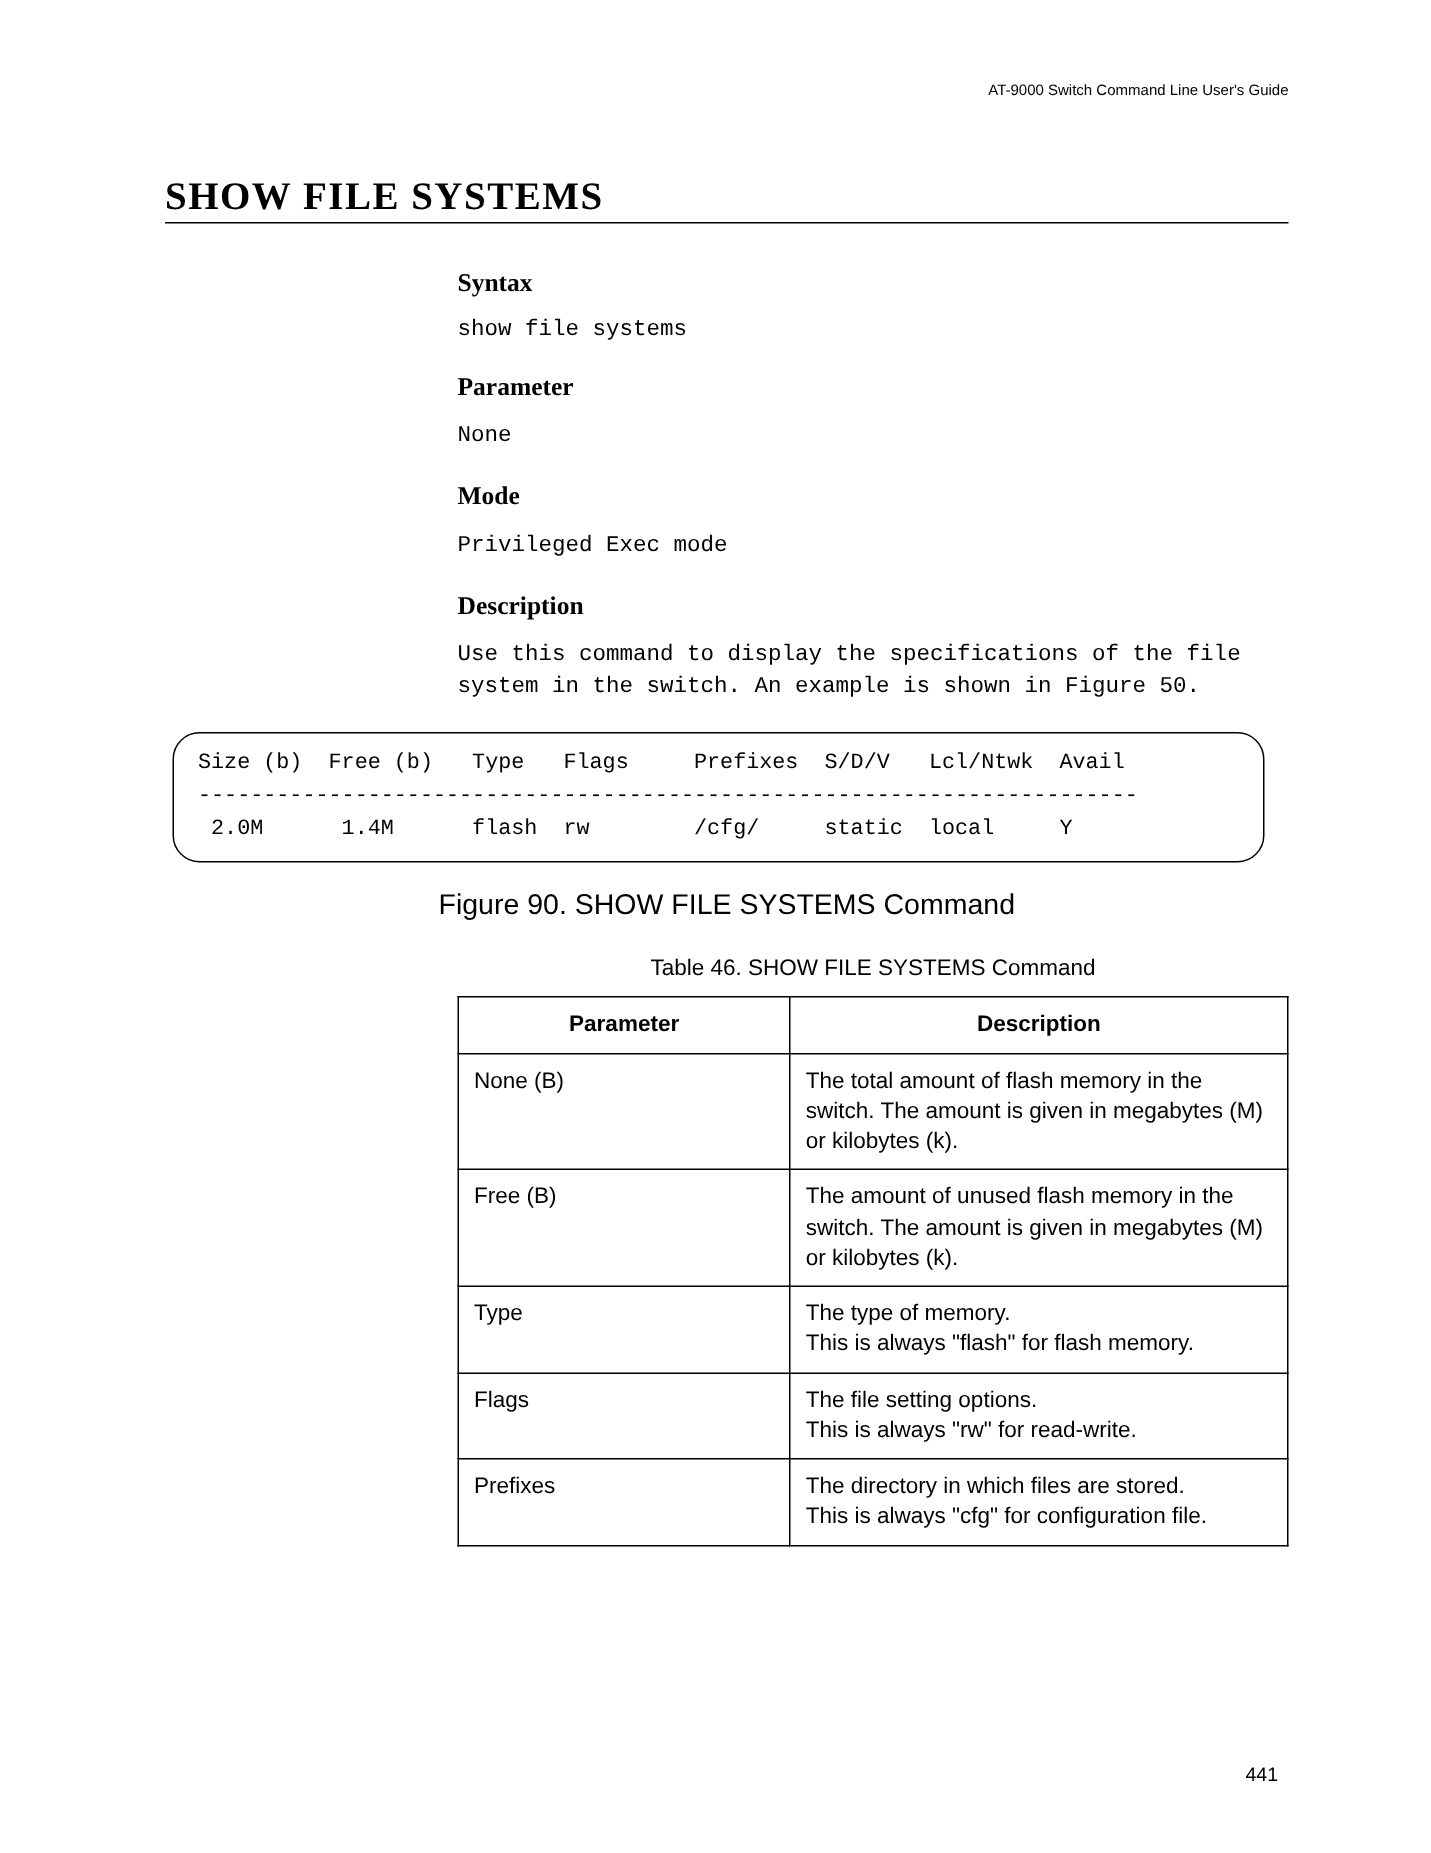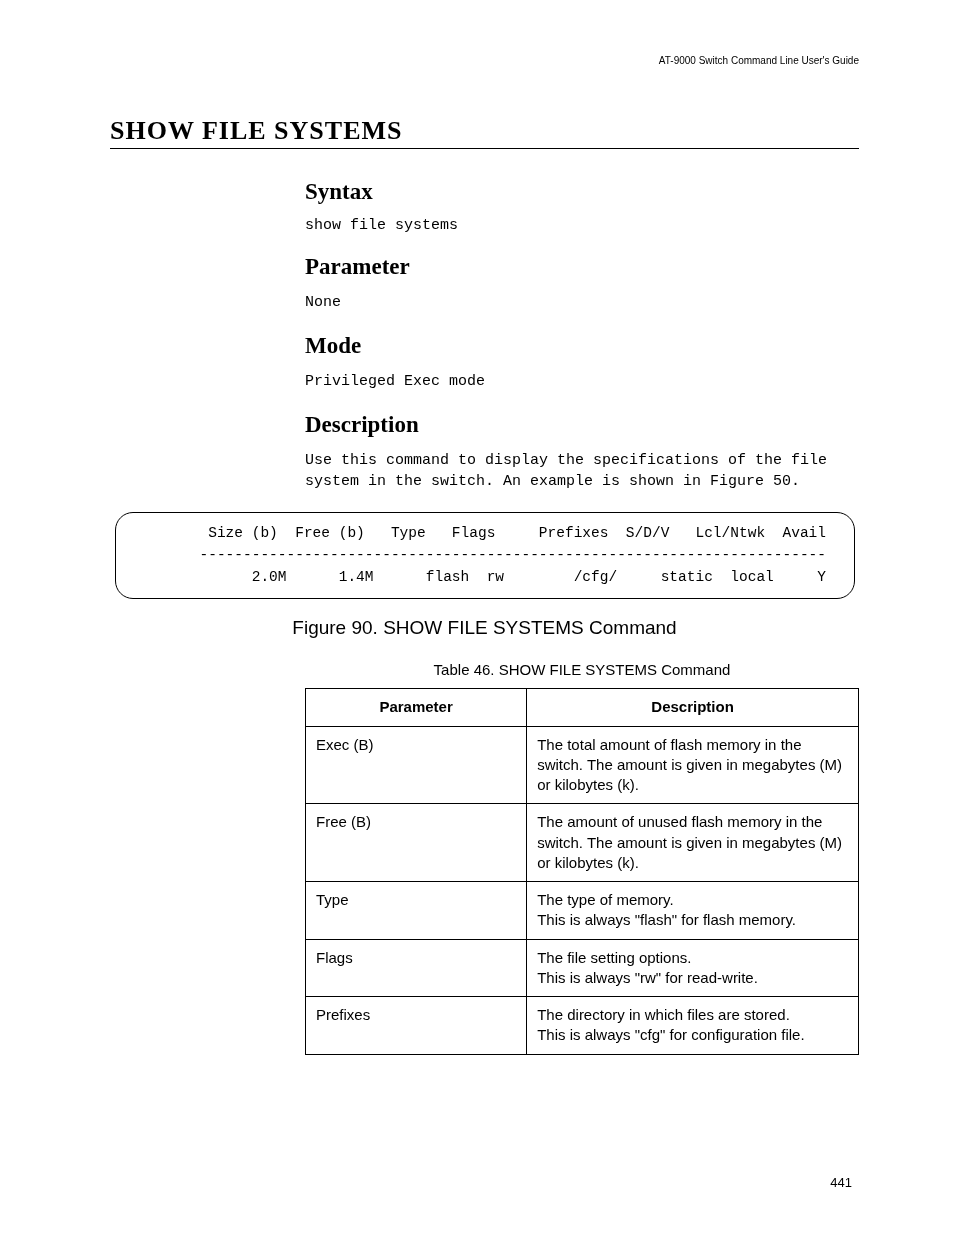--- a/index.html
+++ b/index.html
@@ -30,47 +30,46 @@
       border-bottom: 1px solid #000;
       padding-bottom: 2px;
       margin-bottom: 30px;
     }
     .content-indent {
       margin-left: 195px;
     }
     .section-heading {
       font-family: "Times New Roman", Times, serif;
       font-weight: bold;
-      font-size: 23px;
+      font-size: 17px;
       margin-bottom: 12px;
     }
     .body-text {
       font-size: 15px;
       line-height: 1.4;
       margin-bottom: 20px;
       font-family: Liberation Mono, monospace;
     }
     .mono-text {
       font-family: "Courier New", Courier, monospace;
       font-size: 15px;
       margin-bottom: 20px;
       white-space: pre;
     }
     .output-box {
       border: 1px solid #000;
       border-radius: 18px;
-      padding: 10px 28px;
+      padding: 10px 16px;
       font-family: "Courier New", Courier, monospace;
       font-size: 14.5px;
       white-space: pre;
       margin-bottom: 18px;
       line-height: 1.5;
       margin-left: 5px;
-      margin-right: 4px;
-      text-align: right;
+      margin-right: 16px;
     }
     .figure-caption {
       text-align: center;
       font-size: 19px;
       margin-bottom: 22px;
     }
     .table-caption {
       text-align: center;
       font-size: 15px;
       margin-bottom: 10px;
@@ -136,21 +135,21 @@
 
   <table class="param-table">
     <thead>
       <tr>
         <th>Parameter</th>
         <th>Description</th>
       </tr>
     </thead>
     <tbody id="param-table-body">
     <tr>
-          <td>Exec (B)</td>
+          <td>None (B)</td>
           <td style="white-space: pre-line;">The total amount of flash memory in the switch. The amount is given in megabytes (M) or kilobytes (k).</td>
         </tr>
         <tr>
           <td>Free (B)</td>
           <td style="white-space: pre-line;">The amount of unused flash memory in the switch. The amount is given in megabytes (M) or kilobytes (k).</td>
         </tr>
         <tr>
           <td>Type</td>
           <td style="white-space: pre-line;">The type of memory.
 This is always "flash" for flash memory.</td>

